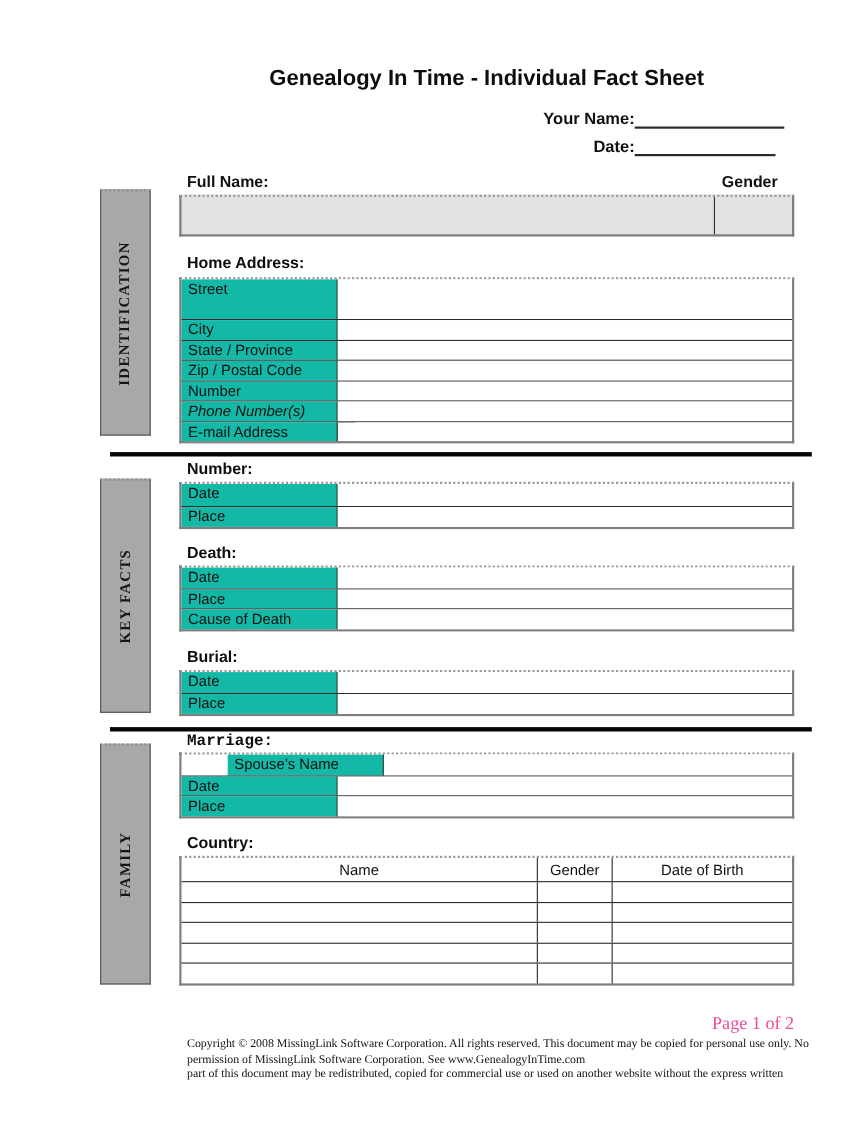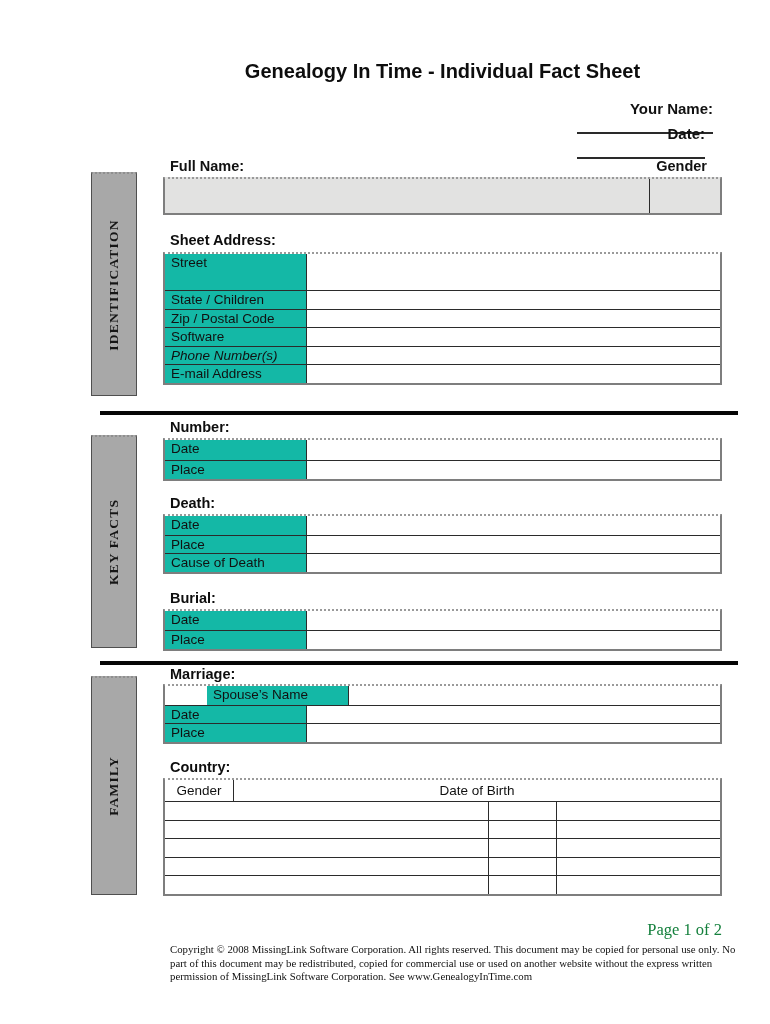--- a/index.html
+++ b/index.html
@@ -6,21 +6,21 @@
   html,body { background:#ffffff; }
   body { font-family:"Liberation Sans", sans-serif; color:#111; }
   .page {
     position:relative; width:770px; height:1012px; background:#ffffff;
     overflow:hidden; margin:0 auto;border-radius:21px;
   }
   .title {
     position:absolute; left:163px; top:60px; width:559px;
     text-align:center; font-weight:bold; font-size:20px; color:#0d0d0d;
   }
-  .fillrow { position:absolute; display:flex; align-items:flex-end;flex-direction:column; }
+  .fillrow { position:absolute; display:flex; align-items:flex-end; }
   .fillrow .lbl { font-weight:bold; font-size:15px; }
   .blank { display:inline-block; border-bottom:2px solid #2a2a2a; height:17px; }
   .tab {
     position:absolute; left:91px; width:46px; background:#a8a8a8;
     border:1px solid #4f4f4f; border-top:2px dotted #8f8f8f;
     display:flex; align-items:center; justify-content:center;
   }
   .tab .vtext {
     transform:rotate(-90deg); white-space:nowrap;
     font-family:"Liberation Serif", serif; font-weight:bold;
@@ -45,21 +45,21 @@
     display:flex;
   }
   .namebox .ncell { height:100%; }
   .namebox .divider { width:1px; background:#2b2b2b; height:100%; }
   .rule { position:absolute; left:100px; width:638px; height:4px; background:#060606; }
   .chead { font-size:13.5px; text-align:center; line-height:21px; }
   .ccell { border-left:1px solid #2b2b2b; }
   .ccell:first-child { border-left:none; }
   .pagenum {
     position:absolute; right:48px; top:920px;
-    font-family:"Liberation Serif", serif; font-size:16.5px; color:#15803d;
+    font-family:"Liberation Serif", serif; font-size:16.5px; color:#ec4899;
   }
   .copyright {
     position:absolute; left:170px; top:943px; width:568px;
     font-family:"Liberation Serif", serif; font-size:10.8px; line-height:13.5px; color:#111;
   }
   .gender-label { position:absolute; right:15px; top:0; font-weight:bold; font-size:14.5px; }
   .fnrow { position:absolute; left:163px; top:158px; width:559px; height:18px; }
   .fnrow .fn { position:absolute; left:7px; top:0; font-weight:bold; font-size:14.5px; }
 </style>
 </head>
@@ -86,37 +86,41 @@
     <span class="fn">Full Name:</span>
     <span class="gender-label">Gender</span>
   </div>
 
   <div class="namebox">
     <div class="ncell" style="width:484px;"></div>
     <div class="divider"></div>
     <div class="ncell" style="flex:1;"></div>
   </div>
 
-  <div class="heading" style="top:232px;">Sheet Address:</div>
+  <div class="heading" style="top:232px;">Home Address:</div>
 
   <div class="ftable" style="top:252px;">
     <div class="frow" style="height:36px;">
       <div class="flabel">Street</div>
       <div class="fvalue"></div>
     </div>
     <div class="frow" style="height:18.5px;">
-      <div class="flabel">State / Children</div>
+      <div class="flabel">City</div>
+      <div class="fvalue"></div>
+    </div>
+    <div class="frow" style="height:18.5px;">
+      <div class="flabel">State / Province</div>
       <div class="fvalue"></div>
     </div>
     <div class="frow" style="height:18.5px;">
       <div class="flabel">Zip / Postal Code</div>
       <div class="fvalue"></div>
     </div>
     <div class="frow" style="height:18.5px;">
-      <div class="flabel">Software</div>
+      <div class="flabel">Number</div>
       <div class="fvalue"></div>
     </div>
     <div class="frow" style="height:18.5px;font-style:italic;">
       <div class="flabel">Phone Number(s)</div>
       <div class="fvalue"></div>
     </div>
     <div class="frow" style="height:18.5px;gap:16px;">
       <div class="flabel">E-mail Address</div>
       <div class="fvalue"></div>
     </div>
@@ -167,39 +171,40 @@
       <div class="fvalue"></div>
     </div>
   </div>
 
   <div class="rule" style="top:661px;"></div>
 
   <div class="tab" style="top:676px; height:219px;">
     <span class="vtext">FAMILY</span>
   </div>
 
-  <div class="heading" style="top:666px;">Marriage:</div>
+  <div class="heading" style="top:666px;font-family:Liberation Mono, monospace;">Marriage:</div>
   <div class="ftable" style="top:684px;">
     <div class="frow" style="height:18.6px;padding-left:42px;">
       <div class="flabel">Spouse’s Name</div>
       <div class="fvalue"></div>
     </div>
     <div class="frow" style="height:18.6px;">
       <div class="flabel">Date</div>
       <div class="fvalue"></div>
     </div>
     <div class="frow" style="height:18.6px;">
       <div class="flabel">Place</div>
       <div class="fvalue"></div>
     </div>
   </div>
 
   <div class="heading" style="top:759px;">Country:</div>
   <div class="ftable" style="top:778px;">
     <div class="frow" style="height:21px;">
+      <div class="ccell chead" style="width:323px;">Name</div>
       <div class="ccell chead" style="width:68px;">Gender</div>
       <div class="ccell chead" style="flex:1;">Date of Birth</div>
     </div>
     <div class="frow" style="height:18.6px;">
       <div class="ccell" style="width:323px;"></div>
       <div class="ccell" style="width:68px;"></div>
       <div class="ccell" style="flex:1;"></div>
     </div>
     <div class="frow" style="height:18.6px;">
       <div class="ccell" style="width:323px;"></div>
@@ -219,17 +224,17 @@
     <div class="frow" style="height:18.6px;">
       <div class="ccell" style="width:323px;"></div>
       <div class="ccell" style="width:68px;"></div>
       <div class="ccell" style="flex:1;"></div>
     </div>
   </div>
 
   <div class="pagenum">Page 1 of 2</div>
   <div class="copyright">
     <div>Copyright © 2008 MissingLink Software Corporation. All rights reserved.  This document may be copied for personal use only.  No</div>
+    <div>permission of MissingLink Software Corporation. See www.GenealogyInTime.com</div>
     <div>part of this document may be redistributed, copied for commercial use or used on another website without the express written</div>
-    <div>permission of MissingLink Software Corporation. See www.GenealogyInTime.com</div>
   </div>
 
 </div>
 
 </body></html>

